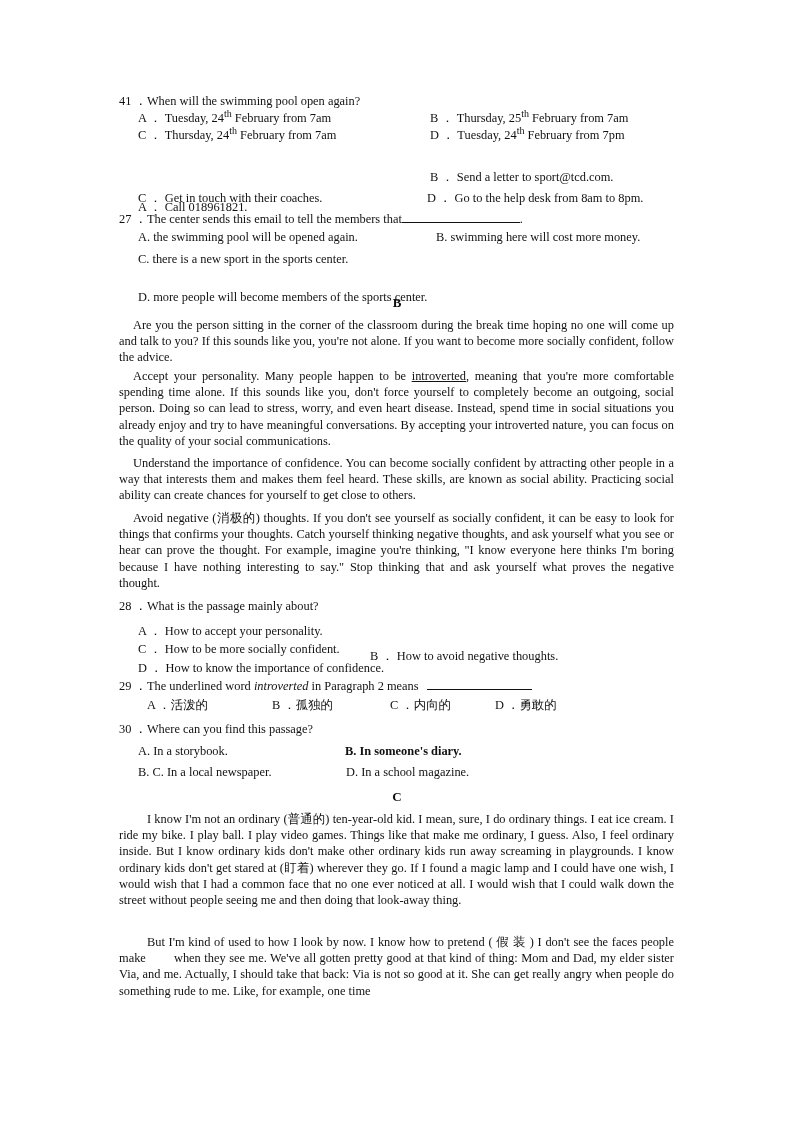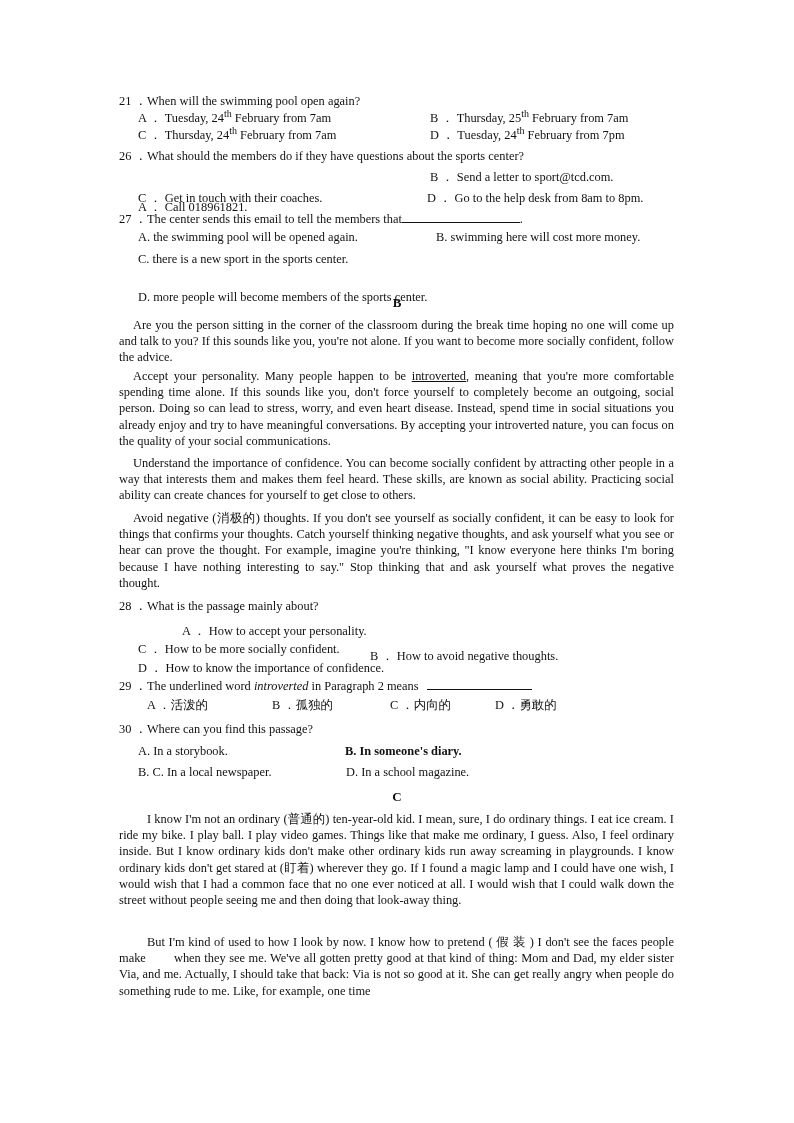--- a/index.html
+++ b/index.html
@@ -17,47 +17,46 @@
   .blank { display:inline-block; border-bottom:1px solid #111; height:11px; vertical-align:baseline; }
   .ind { display:inline-block; width:14px; }
   .ind2 { display:inline-block; width:28px; }
   .gap { display:inline-block; width:28px; }
 </style>
 </head>
 <body>
 
 <div class="page">
 
-  <div class="ln q" style="top:93px;">21 ．When will the swimming pool open again?</div>
+  <div class="ln q" style="top:93px;">41 ．When will the swimming pool open again?</div>
   <div class="ln opt" style="top:110px;"><span>A ． Tuesday, 24</span><sup>th</sup><span> February from 7am</span></div>
   <div class="ln optR" style="top:110px;"><span>B ． Thursday, 25</span><sup>th</sup><span> February from 7am</span></div>
   <div class="ln opt" style="top:127px;"><span>C ． Thursday, 24</span><sup>th</sup><span> February from 7am</span></div>
   <div class="ln optR" style="top:127px;"><span>D ． Tuesday, 24</span><sup>th</sup><span> February from 7pm</span></div>
 
-  <div class="ln q" style="top:148px;">26 ．What should the members do if they have questions about the sports center?</div>
   <div class="ln opt" style="top:169px;margin-top:30px;">A ． Call 018961821.</div>
   <div class="ln optR" style="top:169px;">B ． Send a letter to sport@tcd.com.</div>
   <div class="ln opt" style="top:190px;">C ． Get in touch with their coaches.</div>
   <div class="ln" style="top:190px; left:427px;">D ． Go to the help desk from 8am to 8pm.</div>
 
   <div class="ln q" style="top:211px;"><span>27 ．The center sends this email to tell the members that</span><span class="blank" style="width:118px;"></span><span>.</span></div>
   <div class="ln opt" style="top:229px;">A. the swimming pool will be opened again.</div>
   <div class="ln" style="top:229px; left:436px;">B. swimming here will cost more money.</div>
   <div class="ln opt" style="top:251px;">C. there is a new sport in the sports center.</div>
   <div class="ln opt" style="top:289px;">D. more people will become members of the sports center.</div>
 
   <div class="center" style="top:295px;">B</div>
 
   <div class="para" style="top:317px;"><span class="ind"></span><span>Are you the person sitting in the corner of the classroom during the break time hoping no one will come up and talk to you? If this sounds like you, you're not alone. If you want to become more socially confident, follow the advice.</span></div>
   <div class="para" style="top:368px;"><span class="ind"></span><span>Accept your personality. Many people happen to be </span><span class="u">introverted</span><span>, meaning that you're more comfortable spending time alone. If this sounds like you, don't force yourself to completely become an outgoing, social person.      Doing so can lead to stress, worry, and even heart disease. Instead, spend time in social situations you already enjoy and try to have meaningful conversations. By accepting your introverted nature, you can focus on the quality of your social communications.</span></div>
   <div class="para" style="top:455px;"><span class="ind"></span><span>Understand the importance of confidence. You can become socially confident by attracting other people in a way that interests them and makes them feel heard. These skills, are known as social ability. Practicing social ability can create chances for yourself to get close to others.</span></div>
   <div class="para" style="top:510px;"><span class="ind"></span><span>Avoid negative (消极的) thoughts. If you don't see yourself as socially confident, it can be easy to look for things that confirms your thoughts. Catch yourself thinking negative thoughts, and ask yourself what you see or hear can prove the thought. For example, imagine you're thinking, "I know everyone here thinks I'm boring because I have nothing interesting to say." Stop thinking that and ask yourself what proves the negative thought.</span></div>
 
   <div class="ln q" style="top:598px;">28 ．What is the passage mainly about?</div>
-  <div class="ln opt" style="top:623px;margin-left:44px;">A ． How to accept your personality.</div>
+  <div class="ln opt" style="top:623px;">A ． How to accept your personality.</div>
   <div class="ln" style="top:648px; left:370px;">B ． How to avoid negative thoughts.</div>
   <div class="ln opt" style="top:641px;">C ． How to be more socially confident.</div>
   <div class="ln opt" style="top:660px;">D ． How to know the importance of confidence.</div>
 
   <div class="ln q" style="top:678px;"><span>29 ．The underlined word </span><i>introverted</i><span> in Paragraph 2 means</span><span class="gap" style="width:8px;"></span><span class="blank" style="width:105px;"></span></div>
   <div class="ln" style="top:697px; left:147px;">A ．活泼的</div>
   <div class="ln" style="top:697px; left:272px;">B ．孤独的</div>
   <div class="ln" style="top:697px; left:390px;">C ．内向的</div>
   <div class="ln" style="top:697px; left:495px;">D ．勇敢的</div>
 

